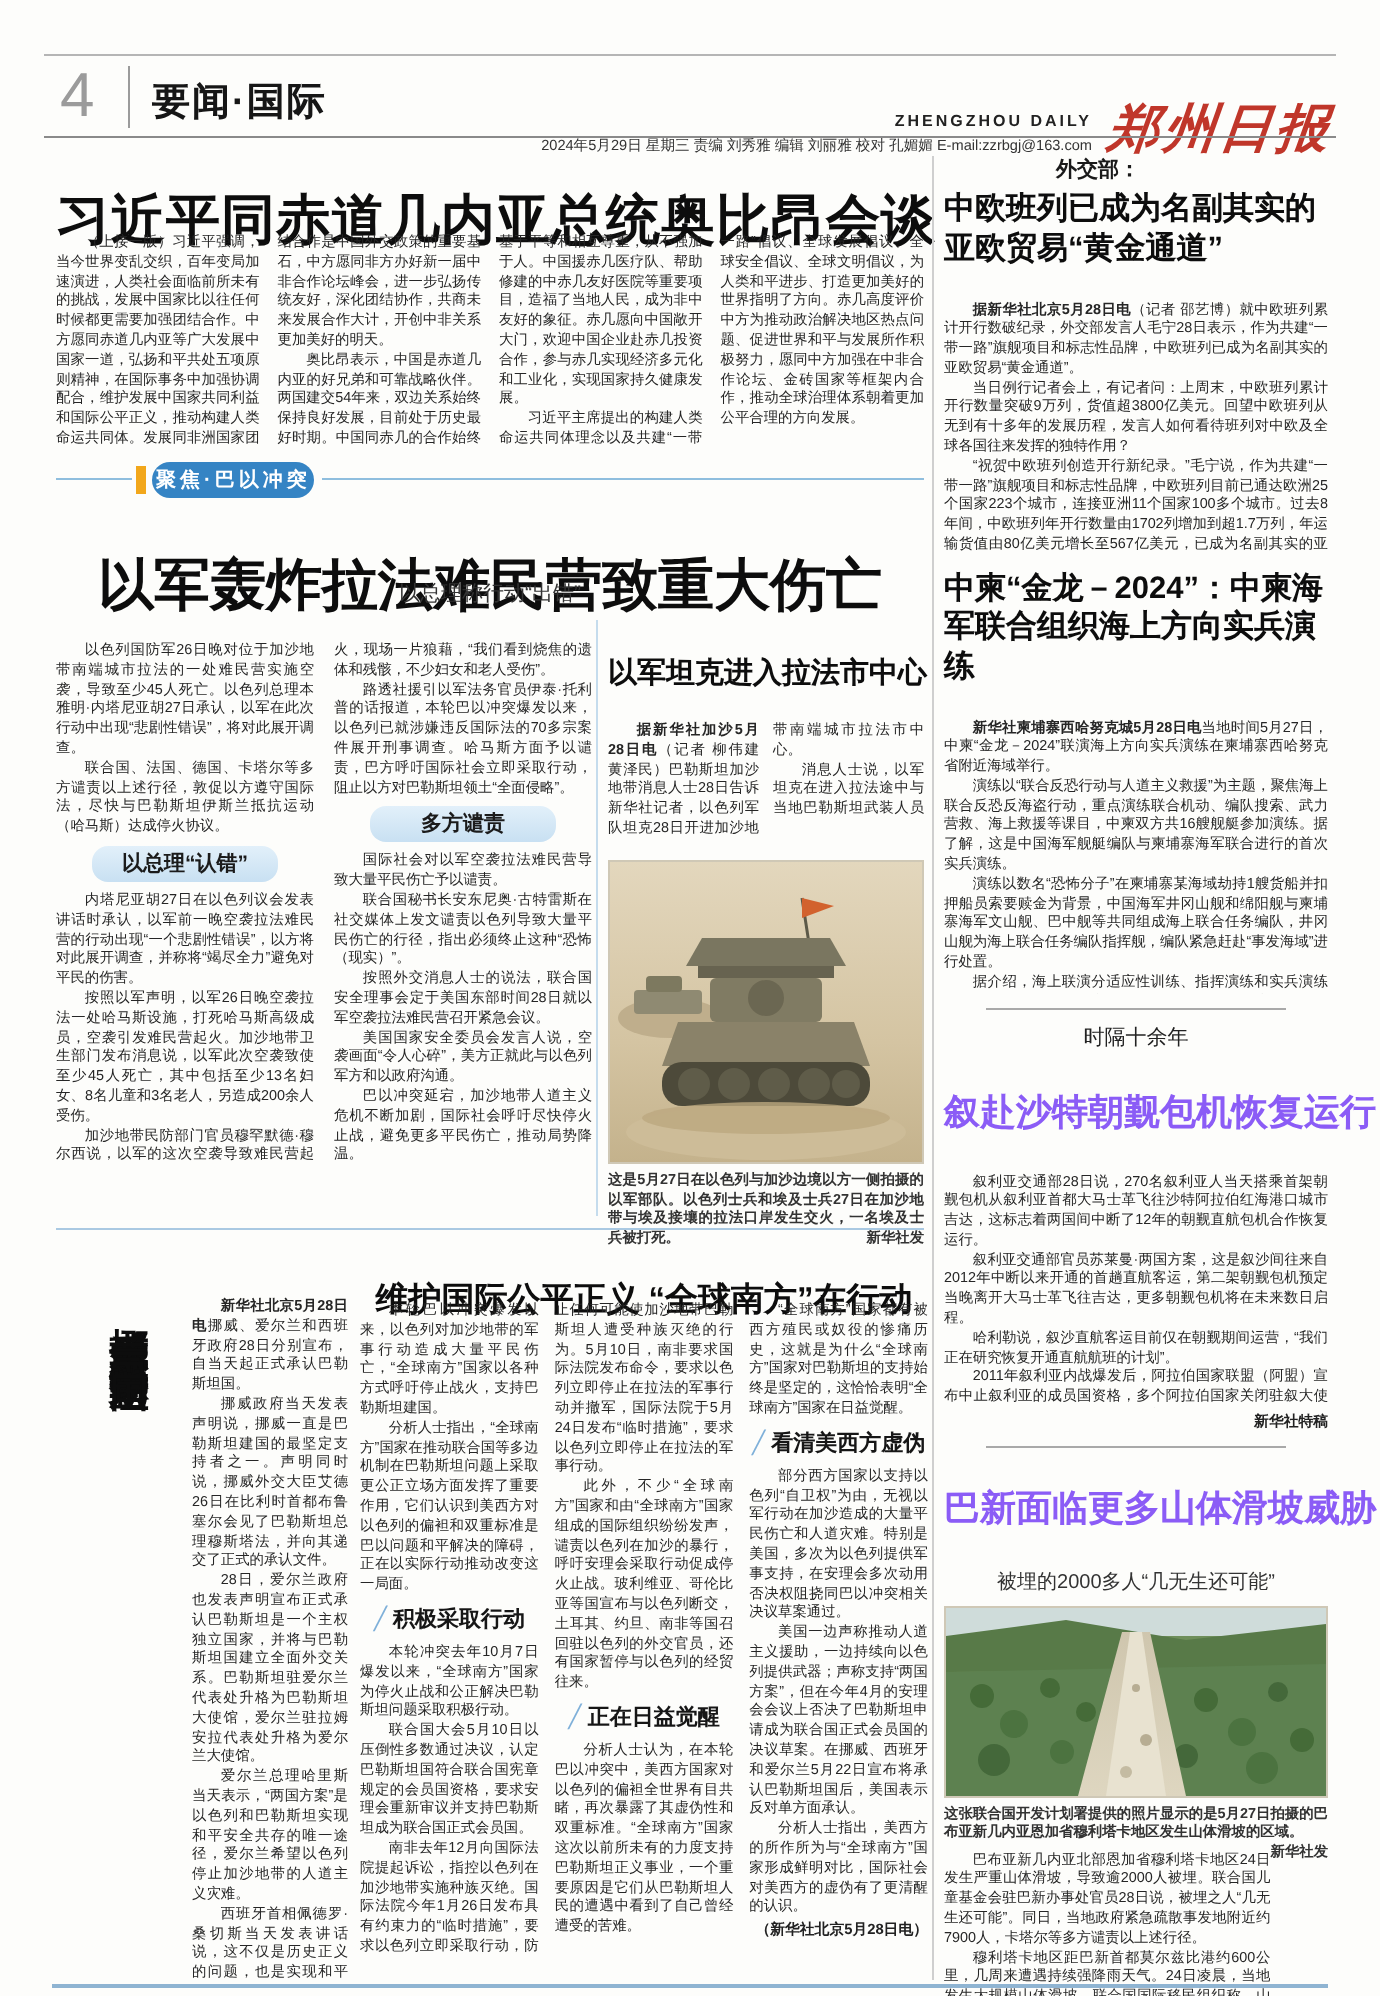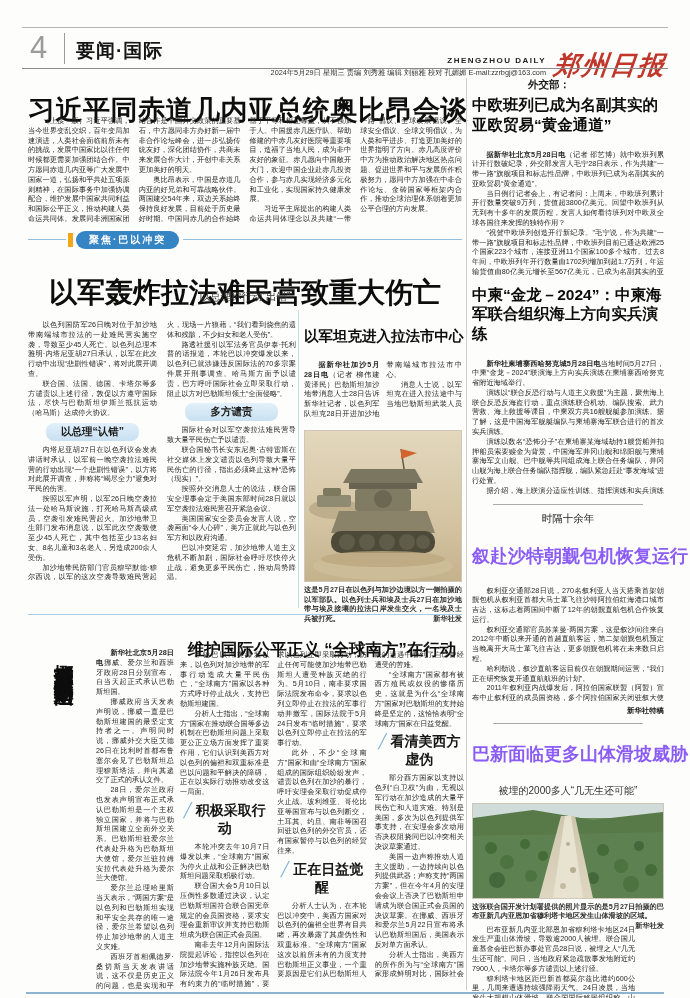--- a/index.html
+++ b/index.html
@@ -23,21 +23,21 @@
   .credit{display:block;text-align:right;font-size:7.4px;font-weight:bold;color:#222;margin-top:2px;}
   
   .lead-headline{position:absolute;left:28px;top:74px;width:434px;text-align:center;
     font-size:27px;font-weight:900;color:#0d0d0d;white-space:nowrap;letter-spacing:0.5px;}
   .lead-body{position:absolute;left:28px;top:116px;width:434px;height:108px;column-count:4;column-gap:9px;}
   
   .focus-bar{position:absolute;left:28px;top:231px;width:434px;display:flex;align-items:center;height:17px;}
   .focus-line{height:1px;background:#8fbede;}
   .focus-accent{width:5px;height:14px;background:#f2a71b;margin:0 3px 0 2px;}
   .focus-pill{background:#3584c4;color:#fff;font-size:10px;font-weight:bold;letter-spacing:2px;
-    padding:2px 13px;border-radius:9px;white-space:nowrap;}
+    padding:2px 2px;border-radius:9px;white-space:nowrap;}
   .rafah-headline{position:absolute;left:28px;top:251px;width:434px;text-align:center;
     font-size:28px;font-weight:900;color:#0d0d0d;white-space:nowrap;}
   .rafah-sub{position:absolute;left:28px;top:290px;width:434px;text-align:center;font-size:10.5px;color:#333;}
   .rafah-body{position:absolute;left:28px;top:320px;width:268px;height:302px;column-count:2;column-gap:10px;}
   .band{display:block;width:72%;margin:5px auto 4px auto;text-align:center;font-size:10.5px;font-weight:bold;
     color:#1b1b1b;background:linear-gradient(#e2f0fa,#c8e0f2);border-radius:8px;padding:2px 0;
     break-inside:avoid;text-indent:0;}
   .inner-vrule{position:absolute;left:298px;top:310px;width:1px;height:298px;background:#c5dced;}
   .focus-bottom{position:absolute;left:28px;top:614px;width:434px;height:1px;background:#aac9e2;}
   
@@ -49,21 +49,21 @@
   .caption .cap-credit{font-weight:bold;float:right;}
   
   .vert-headline{position:absolute;left:34px;top:648px;height:346px;
     writing-mode:vertical-rl;text-orientation:upright;font-size:19.5px;font-weight:900;color:#0d0d0d;
     letter-spacing:1.5px;line-height:27px;}
   .recog-body{position:absolute;left:96px;top:648px;width:78px;height:344px;}
   
   .south-headline{position:absolute;left:180px;top:625px;width:284px;text-align:center;
     font-size:16.5px;font-weight:900;color:#0d0d0d;white-space:nowrap;}
   .south-body{position:absolute;left:180px;top:650px;width:284px;height:342px;column-count:3;column-gap:8px;}
-  .slash-head{display:block;text-align:center;font-size:14px;font-weight:bold;color:#161616;
+  .slash-head{display:block;text-align:center;font-size:11px;font-weight:bold;color:#161616;
     margin:5px 0 4px 0;text-indent:0;break-inside:avoid;}
   .slash-head::before{content:"╱ ";color:#7fb0d9;font-weight:normal;}
   
   .main-vrule{position:absolute;left:466px;top:78px;width:1px;height:912px;background:#cfcfcf;}
   .right-col{position:absolute;left:472px;top:78px;width:192px;}
   .kicker{font-size:10.5px;font-weight:bold;color:#1a1a1a;padding-left:56px;}
   .rc-headline{margin-top:3px;font-size:15.5px;font-weight:900;line-height:19.5px;color:#0d0d0d;}
   .rc-body{margin-top:5px;}
   .divider{width:150px;height:1px;background:#a9a9a9;margin:7px auto;}
   .kicker-center{text-align:center;font-size:10.5px;color:#222;margin-top:2px;}

